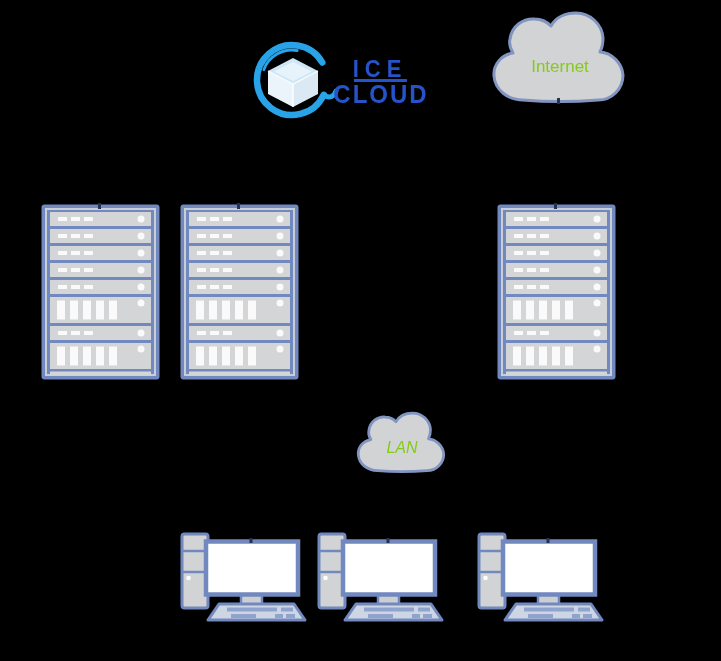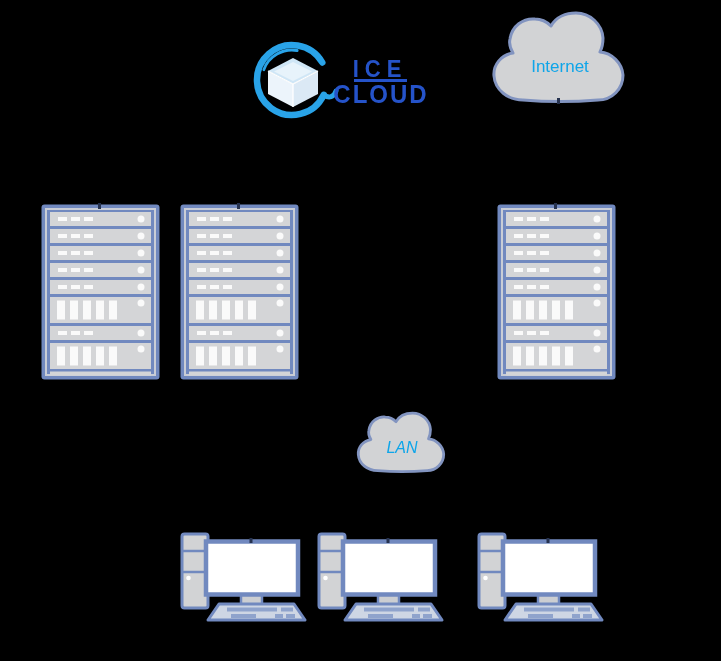--- a/index.html
+++ b/index.html
@@ -37,21 +37,21 @@
     line-height: 22px;
   }
 
   
   .cloud-internet-svg { left: 489px; top: 13px; width: 142px; height: 92px; }
   .cloud-lan-svg { left: 355px; top: 413px; width: 94px; height: 61px; }
   .cloud-svg use { fill: #d2d3d5; stroke: #8294c0; stroke-linejoin: round; }
   .cloud-internet-svg use { stroke-width: 3; }
   .cloud-lan-svg use { stroke-width: 4.2; }
   .cloud-label {
-    text-align: center; color: #0ea5e9;
+    text-align: center; color: #84cc16;
   }
   .internet-label { left: 489px; top: 58px; width: 142px; font-size: 17px; line-height: 17px; }
   .lan-label { left: 355px; top: 440px; width: 94px; font-size: 16px; line-height: 16px; font-style: italic; }
 
   
   .rack { width: 121px; height: 178px; top: 203px; }
   .rack-1 { left: 40px; }
   .rack-2 { left: 179px; }
   .rack-3 { left: 496px; }
 

